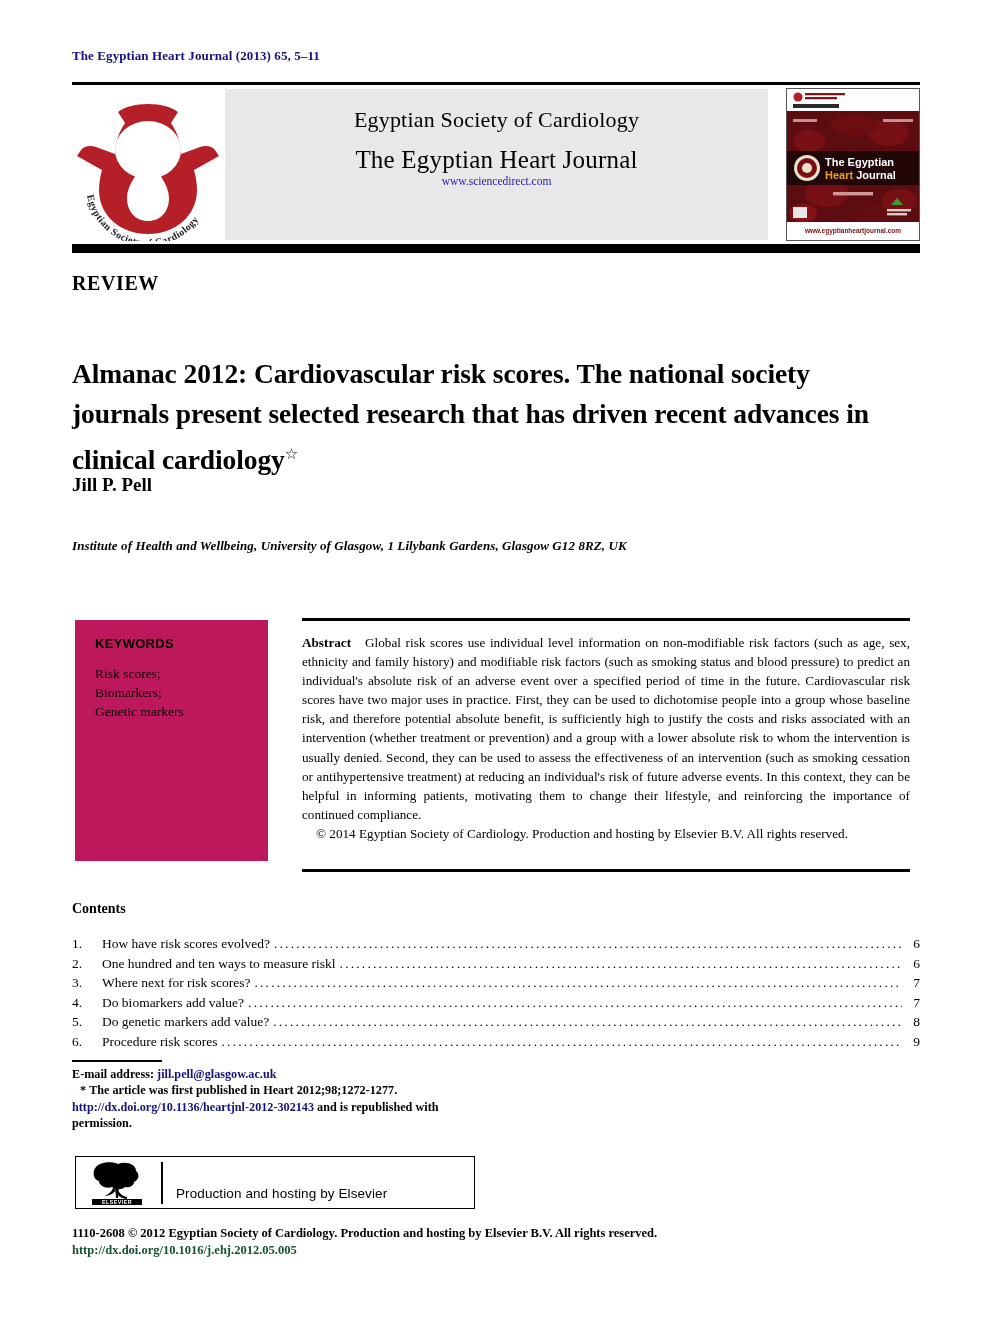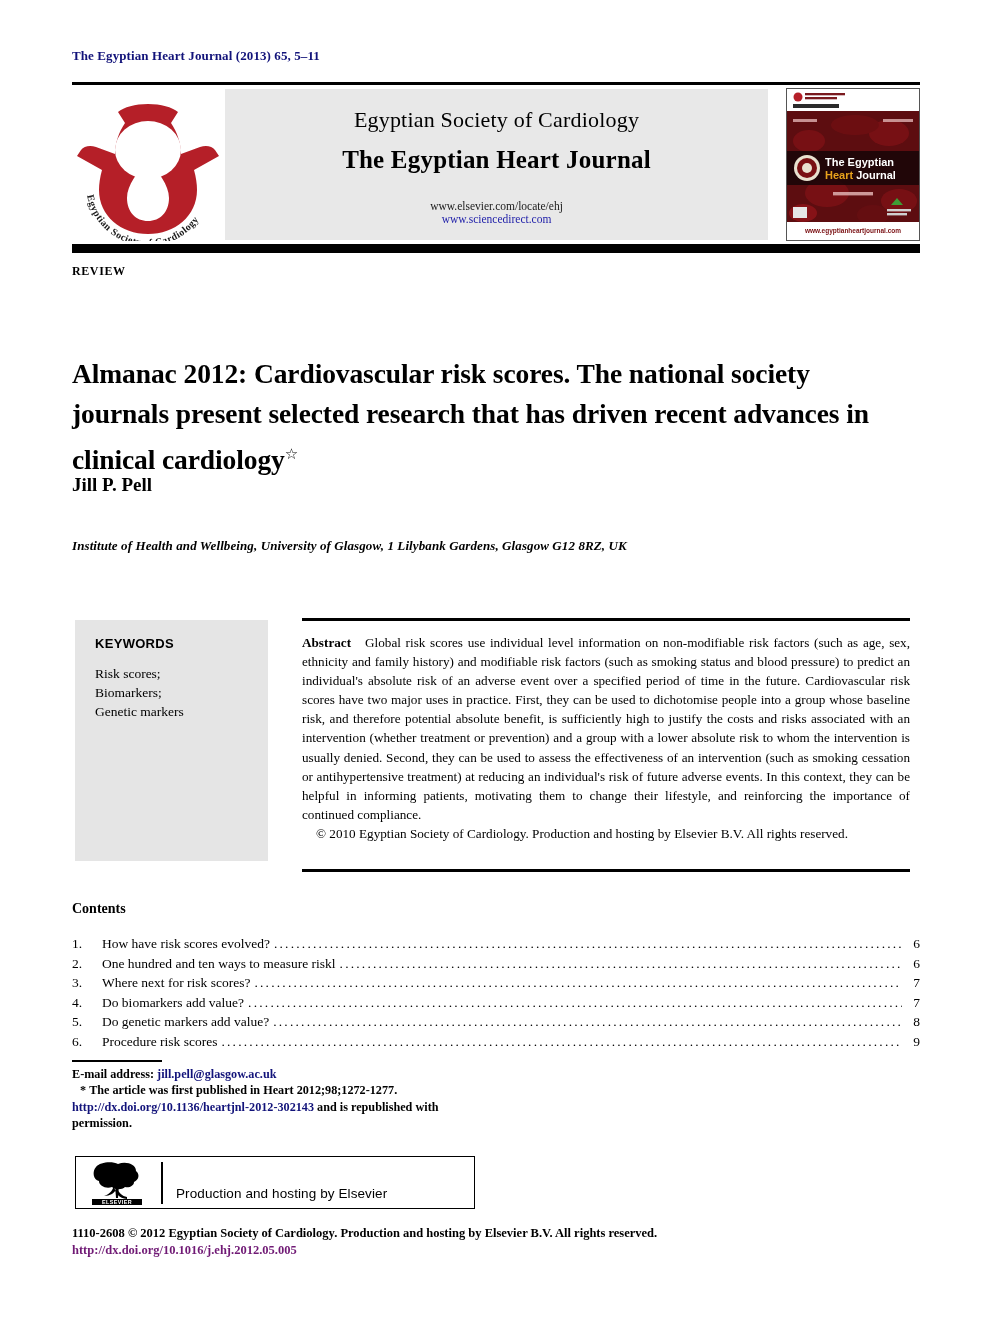--- a/index.html
+++ b/index.html
@@ -79,21 +79,21 @@
   }
   .mast-society {
     margin-top: 18px;
     font-size: 22px;
     font-family: "Liberation Serif", serif;
     letter-spacing: 0.2px;
   }
   .mast-journal {
     margin-top: 13px;
     font-size: 25px;
-    font-weight: bold;
+    font-weight: normal;
     letter-spacing: 0.2px;
   }
   .mast-url1 {
     margin-top: 26px;
     font-size: 11.5px;
     color: #1a1a1a;
   }
   .mast-url2 {
     margin-top: 1px;
     font-size: 11.5px;
@@ -109,22 +109,22 @@
     border: 1px solid #555;
     box-sizing: border-box;
     overflow: hidden;
     background: #fff;
   }
 
   
   .article-type {
     position: absolute;
     left: 72px;
-    top: 264px;
-    font-size: 12px;
+    top: 272px;
+    font-size: 20px;
     font-weight: bold;
     letter-spacing: 0.6px;
   }
 
   
   .title {
     position: absolute;
     left: 72px;
     top: 336px;
     width: 800px;
@@ -157,21 +157,21 @@
     letter-spacing: 0.1px;
   }
 
   
   .keywords-box {
     position: absolute;
     left: 75px;
     top: 620px;
     width: 193px;
     height: 241px;
-    background: #e5e5e5;
+    background: #be185d;
   }
   .kw-title {
     position: absolute;
     left: 20px;
     top: 16px;
     font-size: 13px;
     font-weight: bold;
     font-family: "Liberation Sans", sans-serif;
     letter-spacing: 0.3px;
   }
@@ -323,21 +323,21 @@
   
   .bottom-copy {
     position: absolute;
     left: 72px;
     top: 1225px;
     width: 780px;
     font-size: 12.5px;
     line-height: 17px;
     font-weight: bold;
   }
-  .bottom-doi { color: #701a75; }
+  .bottom-doi { color: #14532d; }
 </style>
 </head>
 <body>
 
 <div class="page">
 
   <div class="running-head">The Egyptian Heart Journal (2013) 65, 5–11</div>
 
   <div class="rule-top"></div>
 
@@ -378,21 +378,20 @@
                  C 97 97, 86 84, 76 70 Z" fill="#ffffff"></path>
         <text font-family="'Liberation Serif', serif" font-size="10" font-weight="bold" fill="#1a1a1a" letter-spacing="0.4">
           <textPath href="#arcpath" startOffset="6%">Egyptian Society of Cardiology</textPath>
         </text>
       </svg>
     </div>
 
     <div class="mast-center">
       <div class="mast-society">Egyptian Society of Cardiology</div>
       <div class="mast-journal">The Egyptian Heart Journal</div>
-      <div class="mast-url1">www.elsevier.com/locate/ehj</div>
       <div class="mast-url2">www.sciencedirect.com</div>
     </div>
 
     <div class="cover-box">
       <svg width="132" height="151" viewBox="0 0 132 151">
         <rect x="0" y="0" width="132" height="151" fill="#ffffff"></rect>
 
         <rect x="0" y="0" width="132" height="22" fill="#ffffff"></rect>
         <g>
           <circle cx="11" cy="8" r="4.5" fill="#b51f28"></circle>
@@ -448,21 +447,21 @@
   <div class="keywords-box">
     <div class="kw-title">KEYWORDS</div>
     <div class="kw-list" style="white-space: pre-line;"><span>Risk scores;
 Biomarkers;
 Genetic markers</span></div>
   </div>
 
   <div class="abs-rule-top"></div>
   <div class="abstract">
     <div><b>Abstract</b>&nbsp;&nbsp;&nbsp;<span>Global risk scores use individual level information on non-modifiable risk factors (such as age, sex, ethnicity and family history) and modifiable risk factors (such as smoking status and blood pressure) to predict an individual's absolute risk of an adverse event over a specified period of time in the future. Cardiovascular risk scores have two major uses in practice. First, they can be used to dichotomise people into a group whose baseline risk, and therefore potential absolute benefit, is sufficiently high to justify the costs and risks associated with an intervention (whether treatment or prevention) and a group with a lower absolute risk to whom the intervention is usually denied. Second, they can be used to assess the effectiveness of an intervention (such as smoking cessation or antihypertensive treatment) at reducing an individual's risk of future adverse events. In this context, they can be helpful in informing patients, motivating them to change their lifestyle, and reinforcing the importance of continued compliance.</span></div>
-    <div class="abs-copy">© 2010 Egyptian Society of Cardiology. Production and hosting by Elsevier B.V. All rights reserved.</div>
+    <div class="abs-copy">© 2014 Egyptian Society of Cardiology. Production and hosting by Elsevier B.V. All rights reserved.</div>
   </div>
   <div class="abs-rule-bottom"></div>
 
   <div class="contents-title">Contents</div>
   <div class="contents-list" id="contents-list">
       <div class="toc-row">
         <span class="toc-num">1.</span>
         <span class="toc-label">How have risk scores evolved?</span>
         <span class="toc-dots">........................................................................................................................................................................................................</span>
         <span class="toc-page">6</span>

